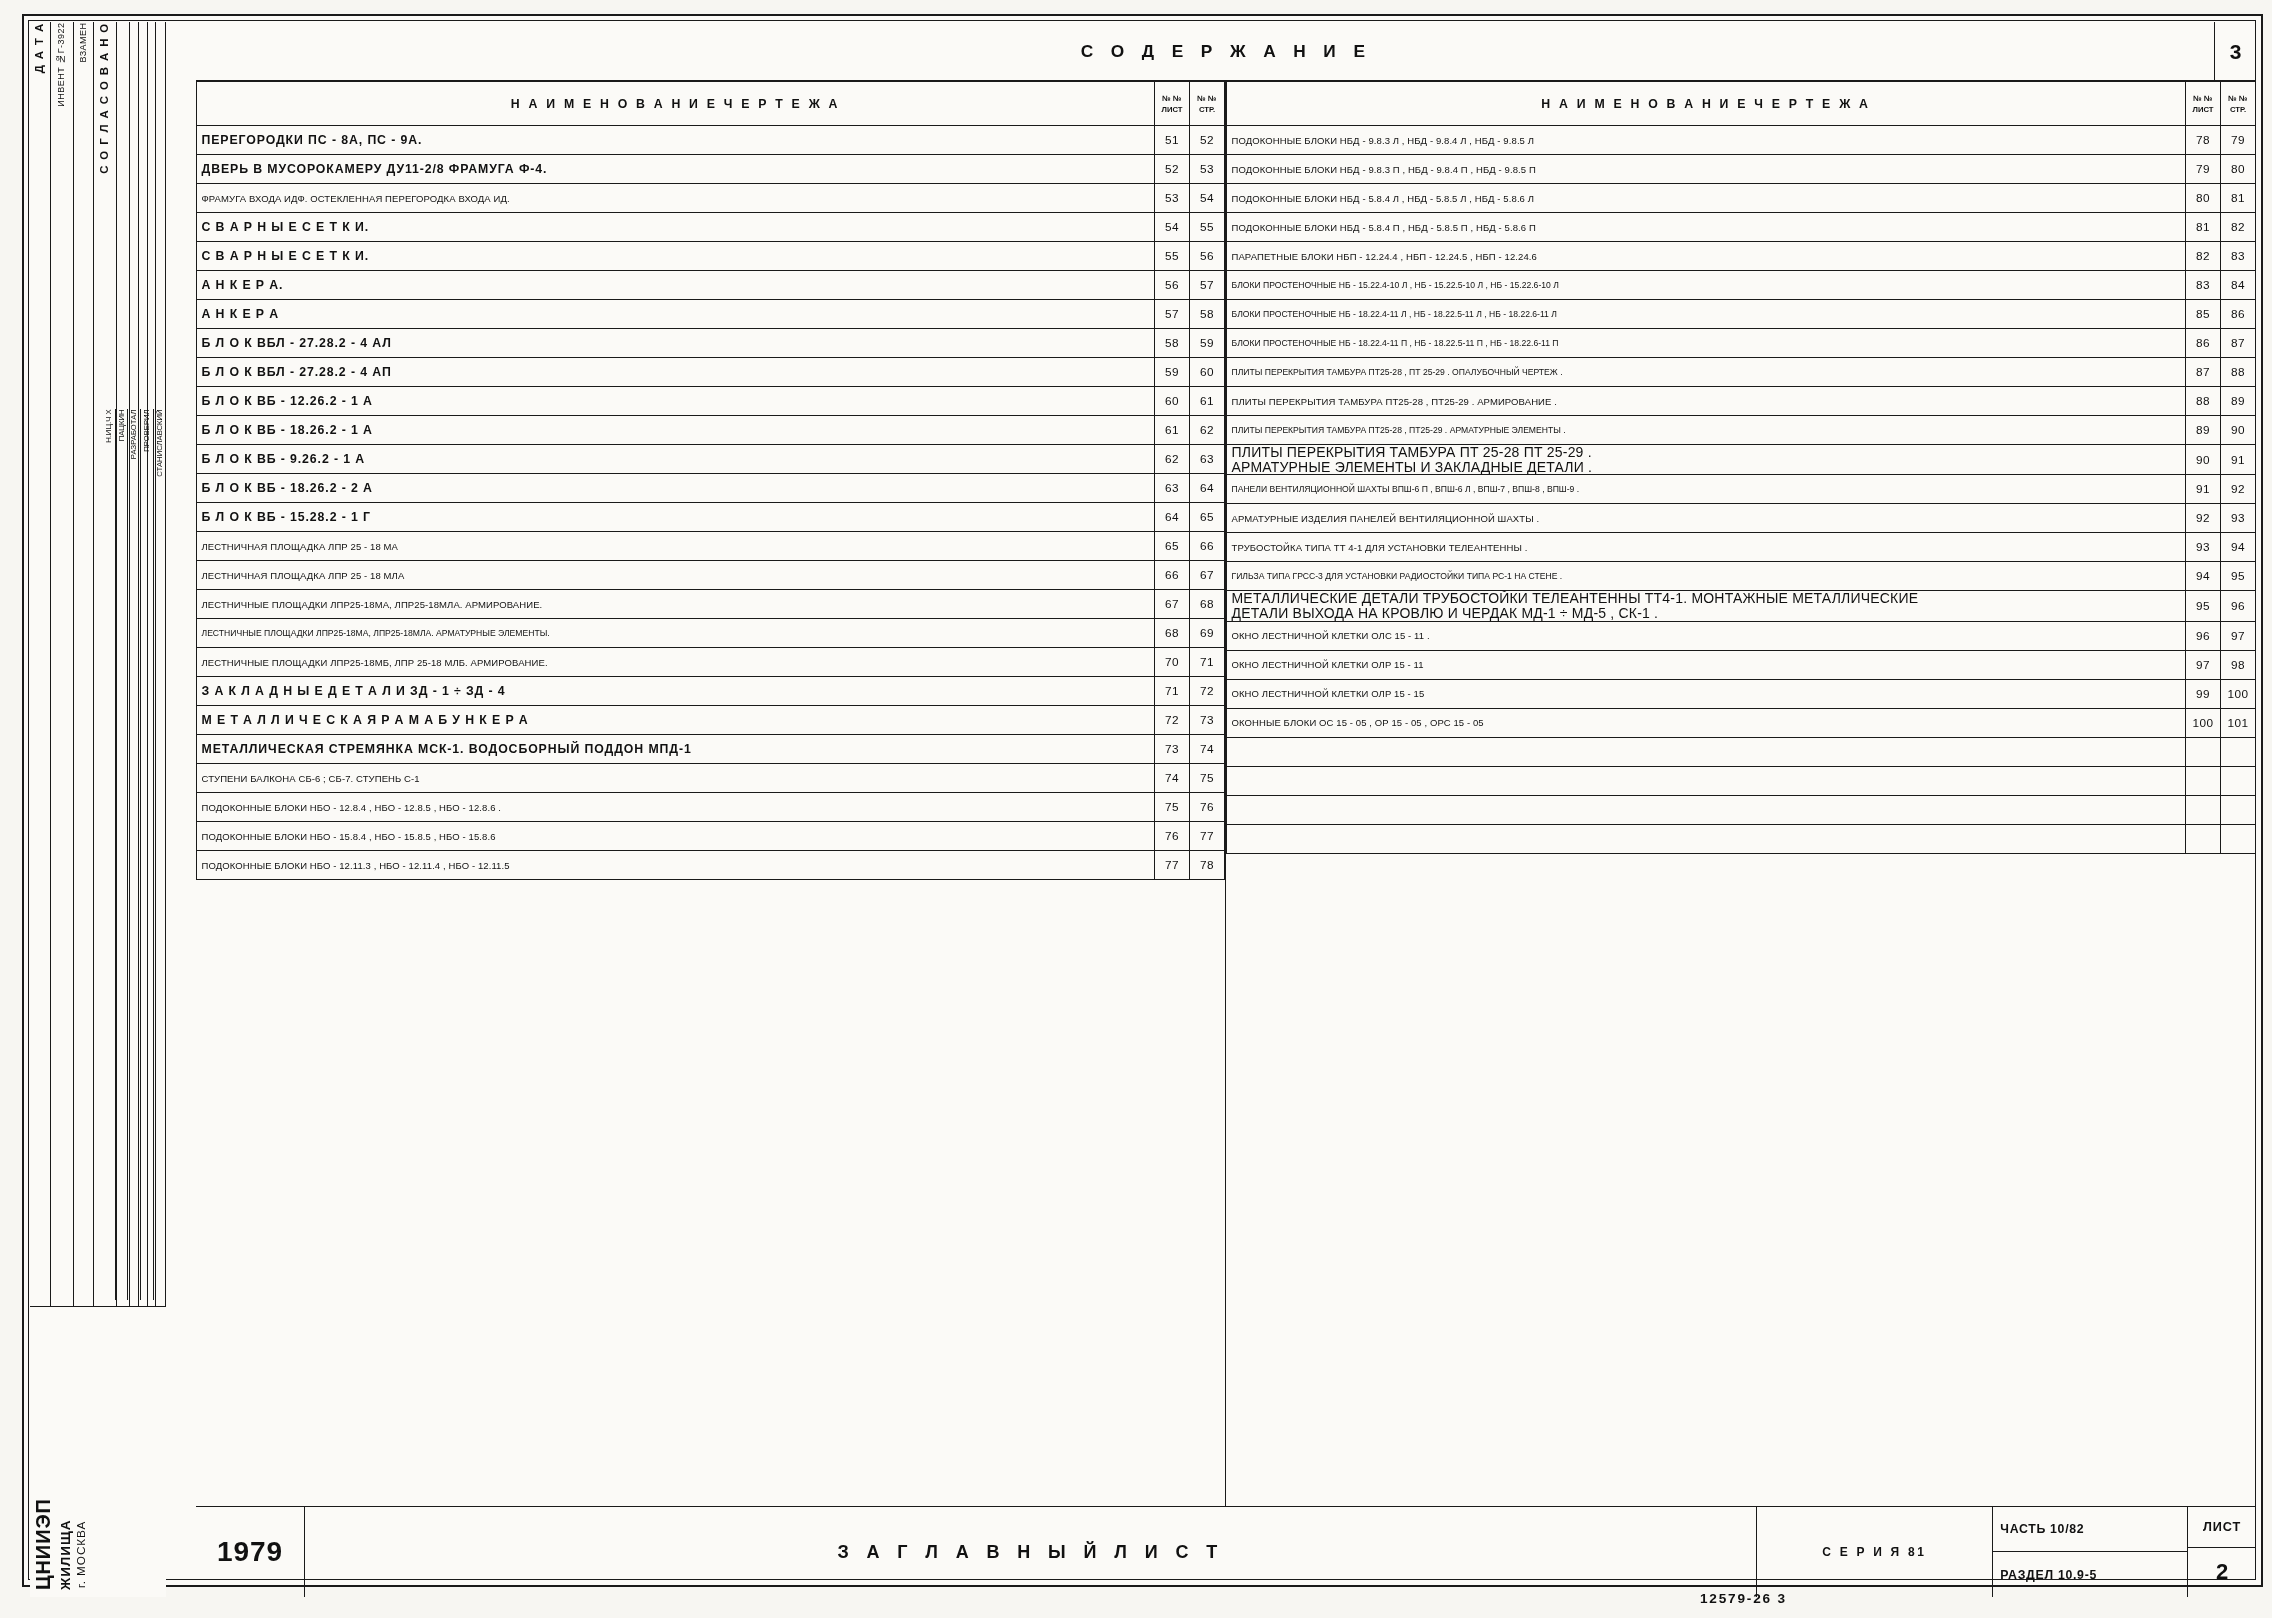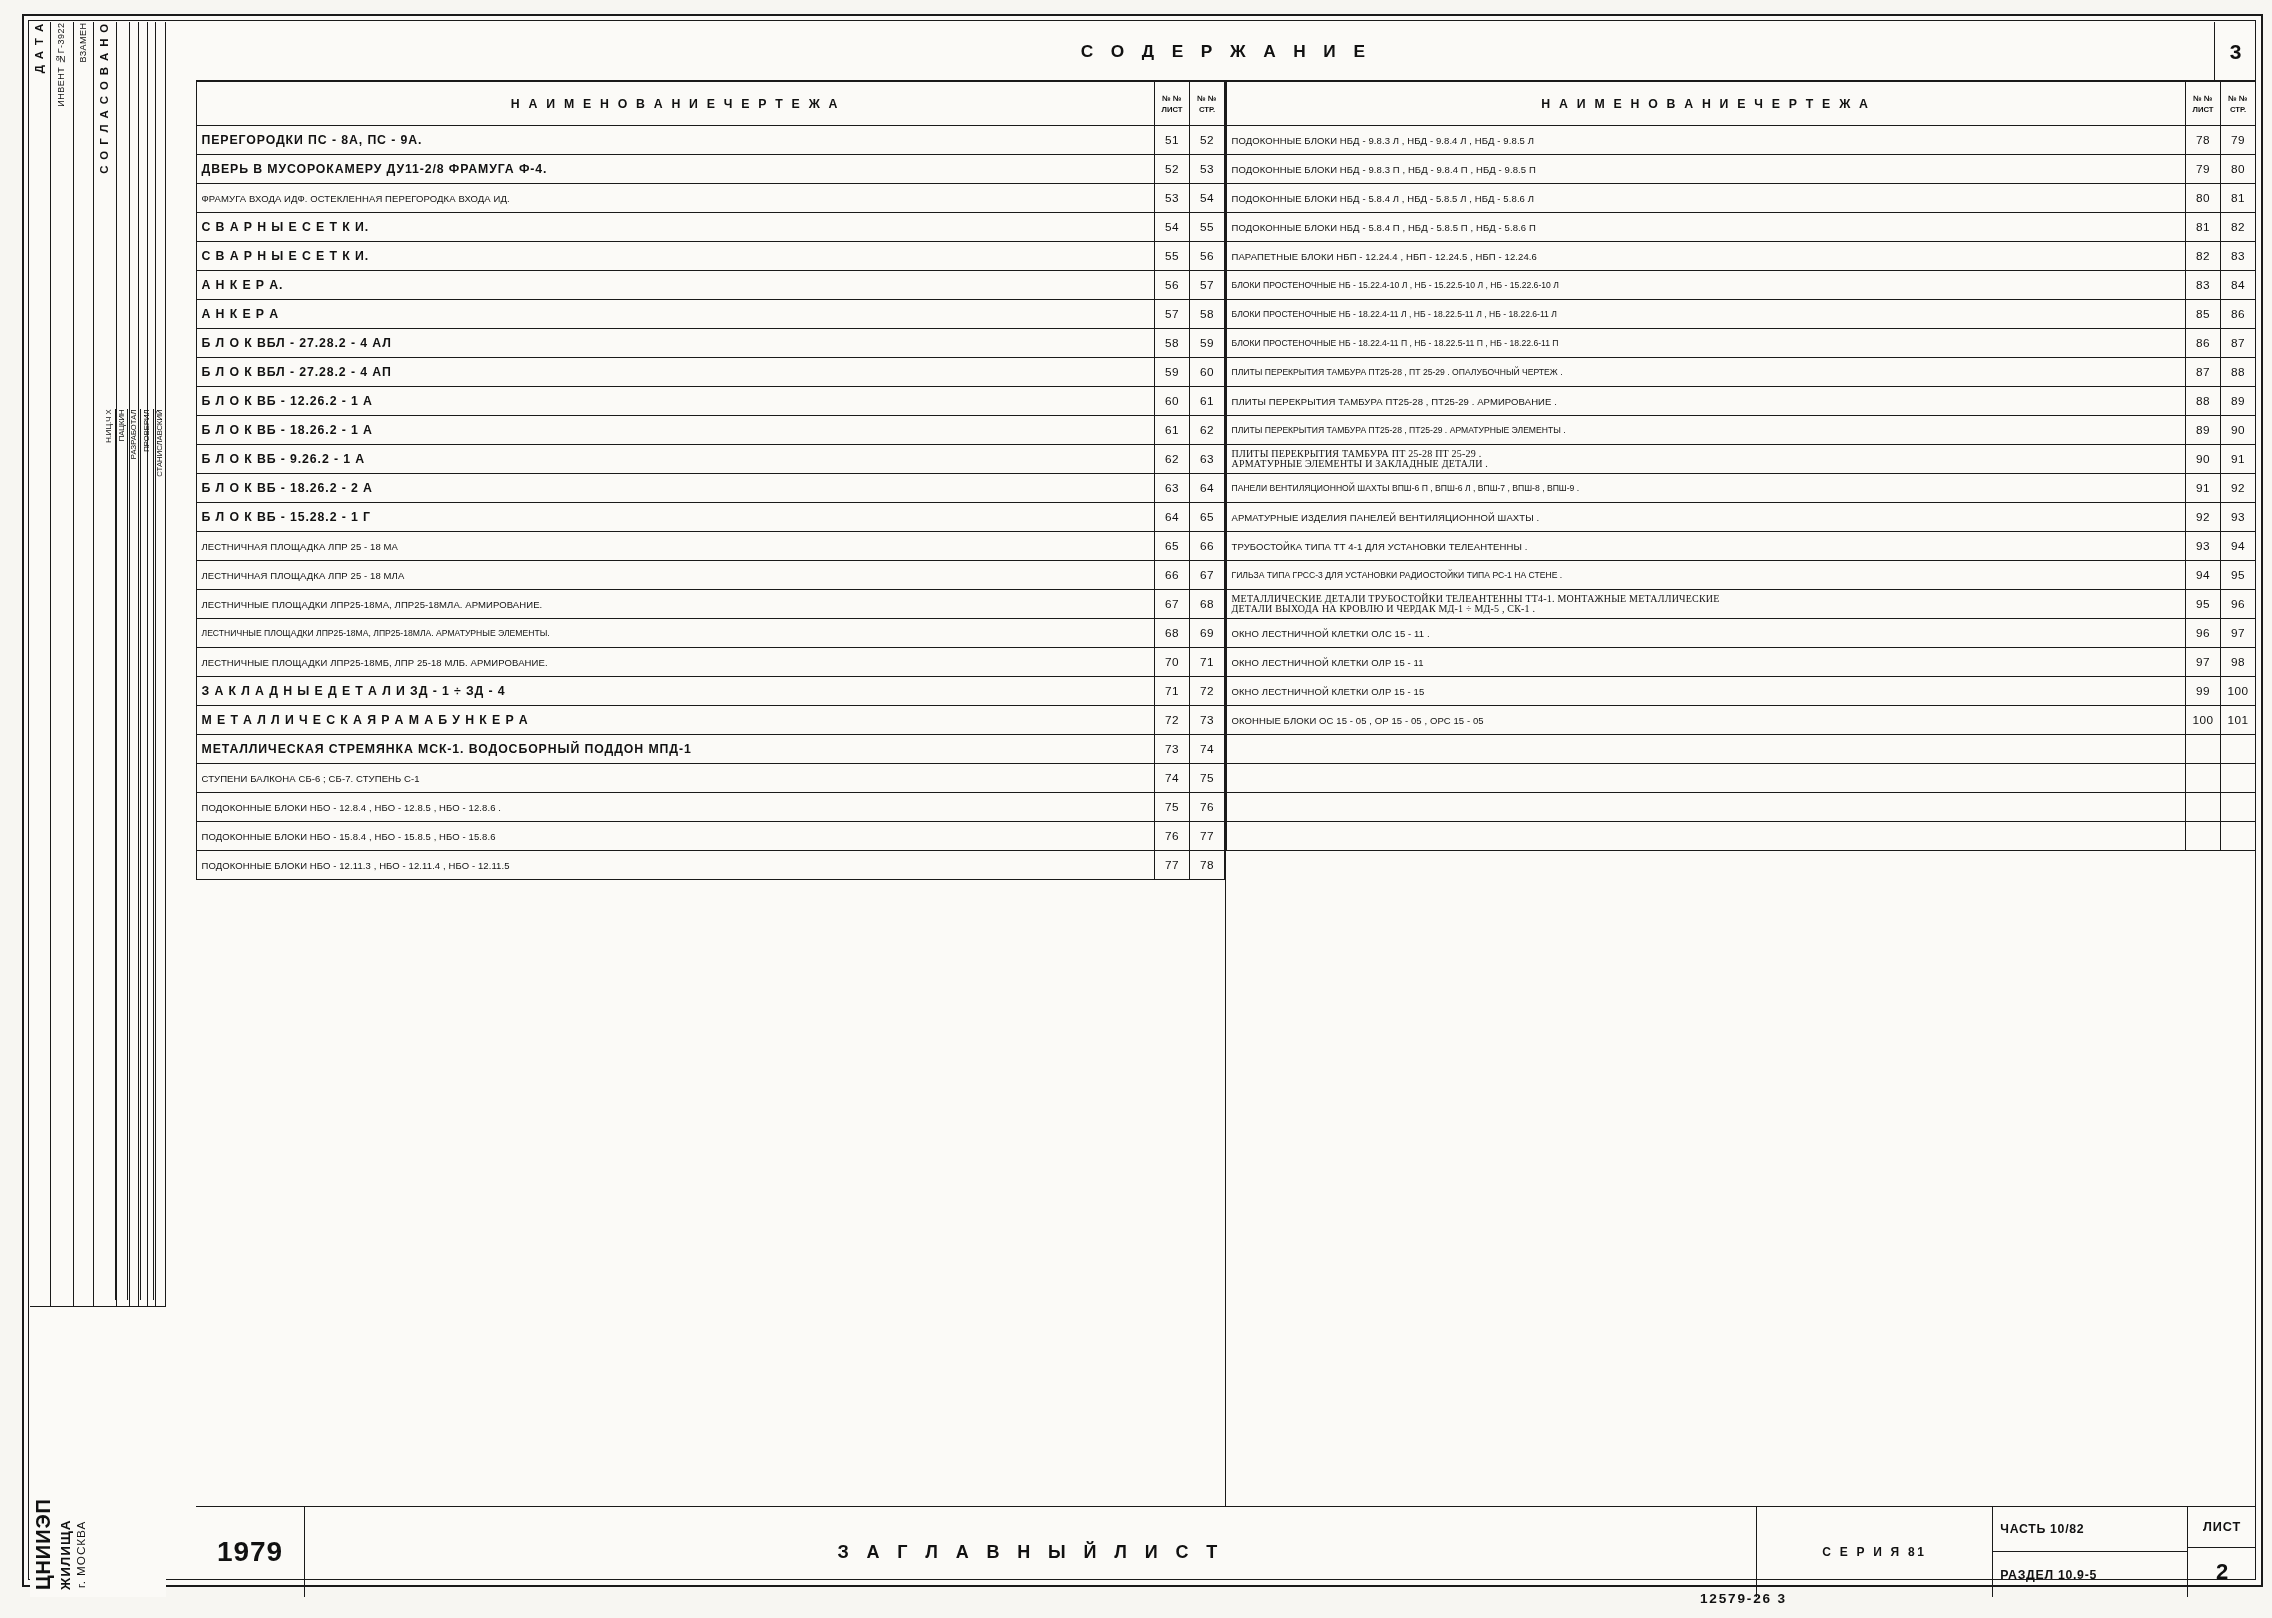--- a/index.html
+++ b/index.html
@@ -213,23 +213,22 @@
     width: 35px;
     text-align: center;
     font-size: 11.8px;
     padding: 0 0.9px;
   }
   td.name { text-align: left; }
   td.name.big { font-size: 12.3px; font-weight: bold; letter-spacing: 0.9px; }
   td.name.two-line {
     white-space: normal;
     line-height: 1.05;
-    font-size: 10px;
+    font-size: 14px;
     letter-spacing: 0.2px;
-    font-family: Liberation Serif, serif;
   }
   td.name.tight { font-size: 9.5px; letter-spacing: 0.1px; }
   td.name.tighter { font-size: 8.6px; letter-spacing: 0px; }
 
   
   .bottom-block {
     position: absolute;
     left: 0;
     right: 0;
     bottom: 0;

